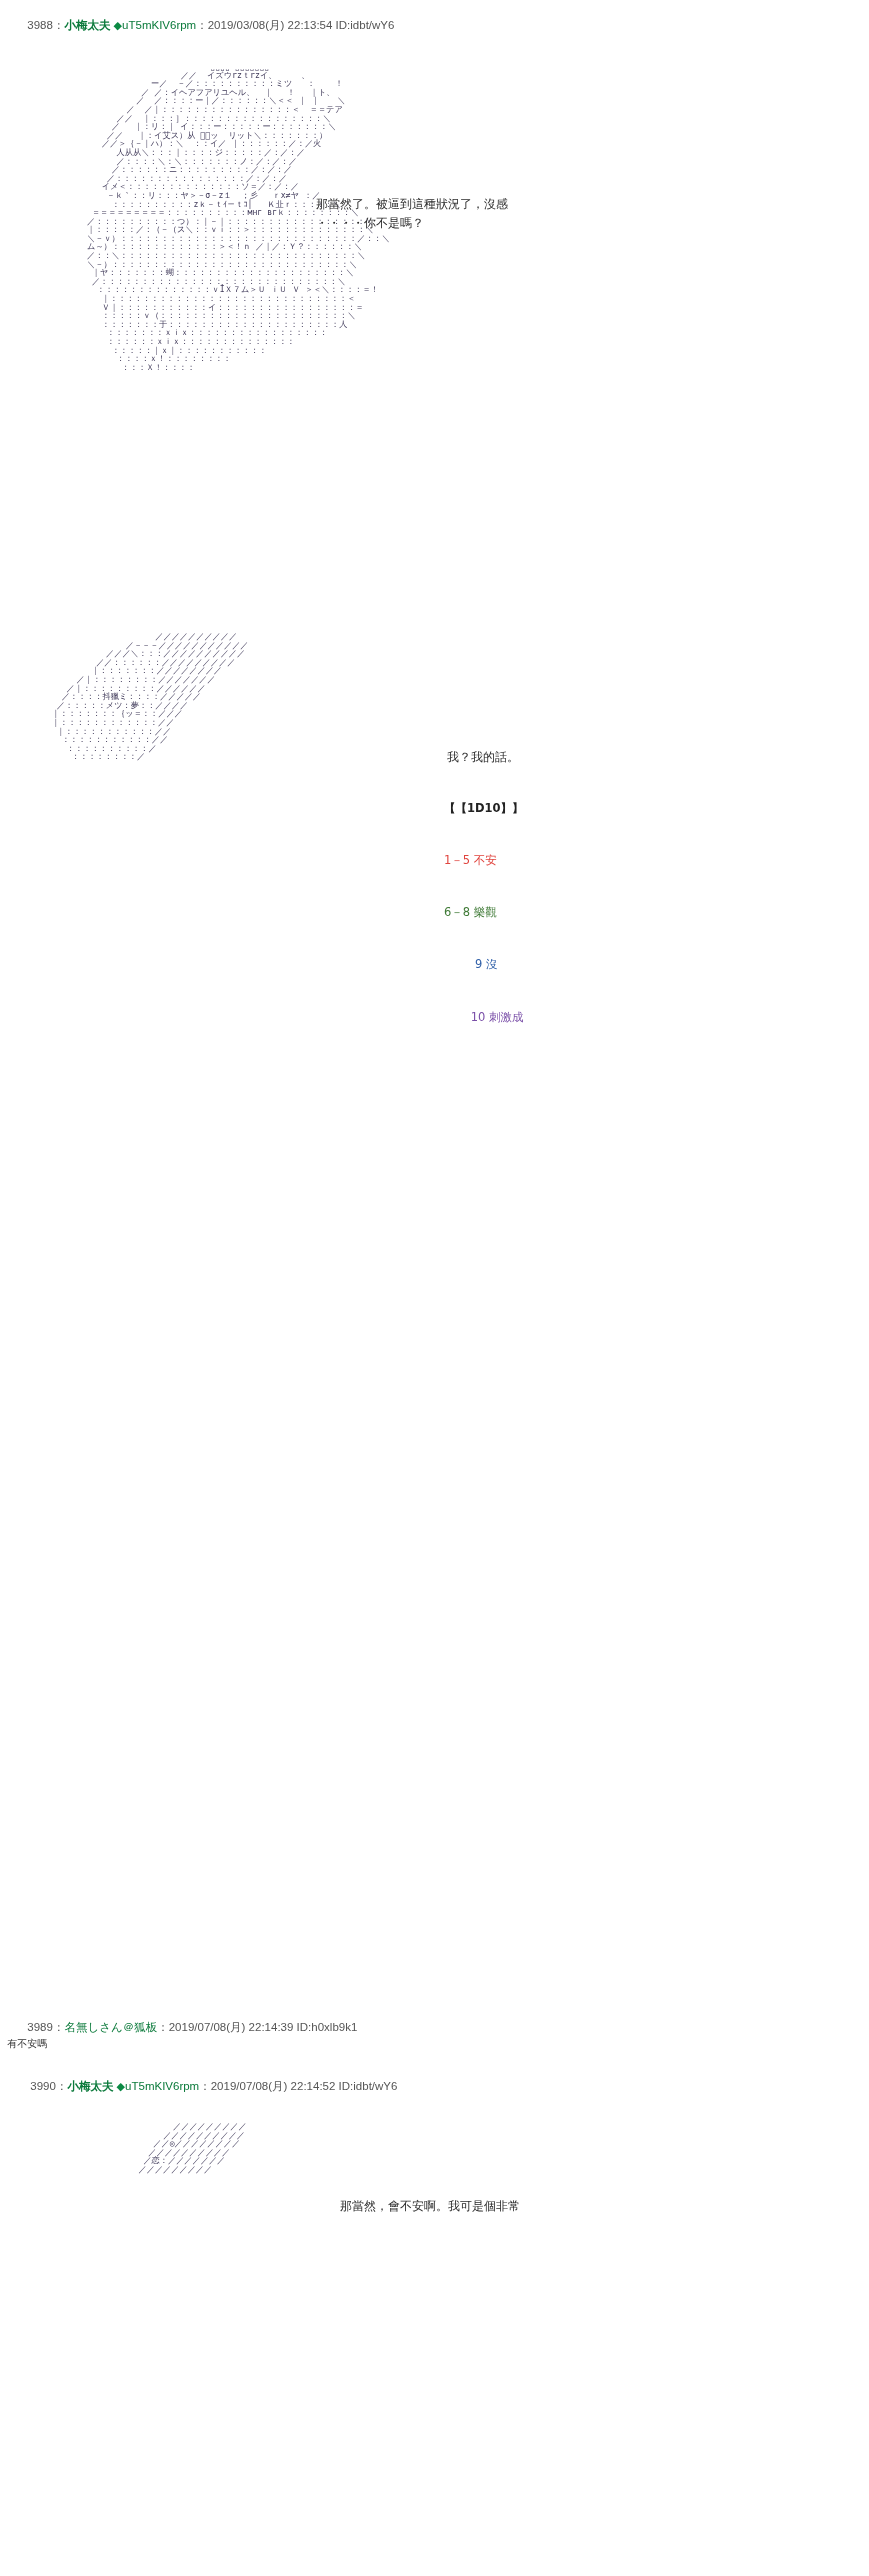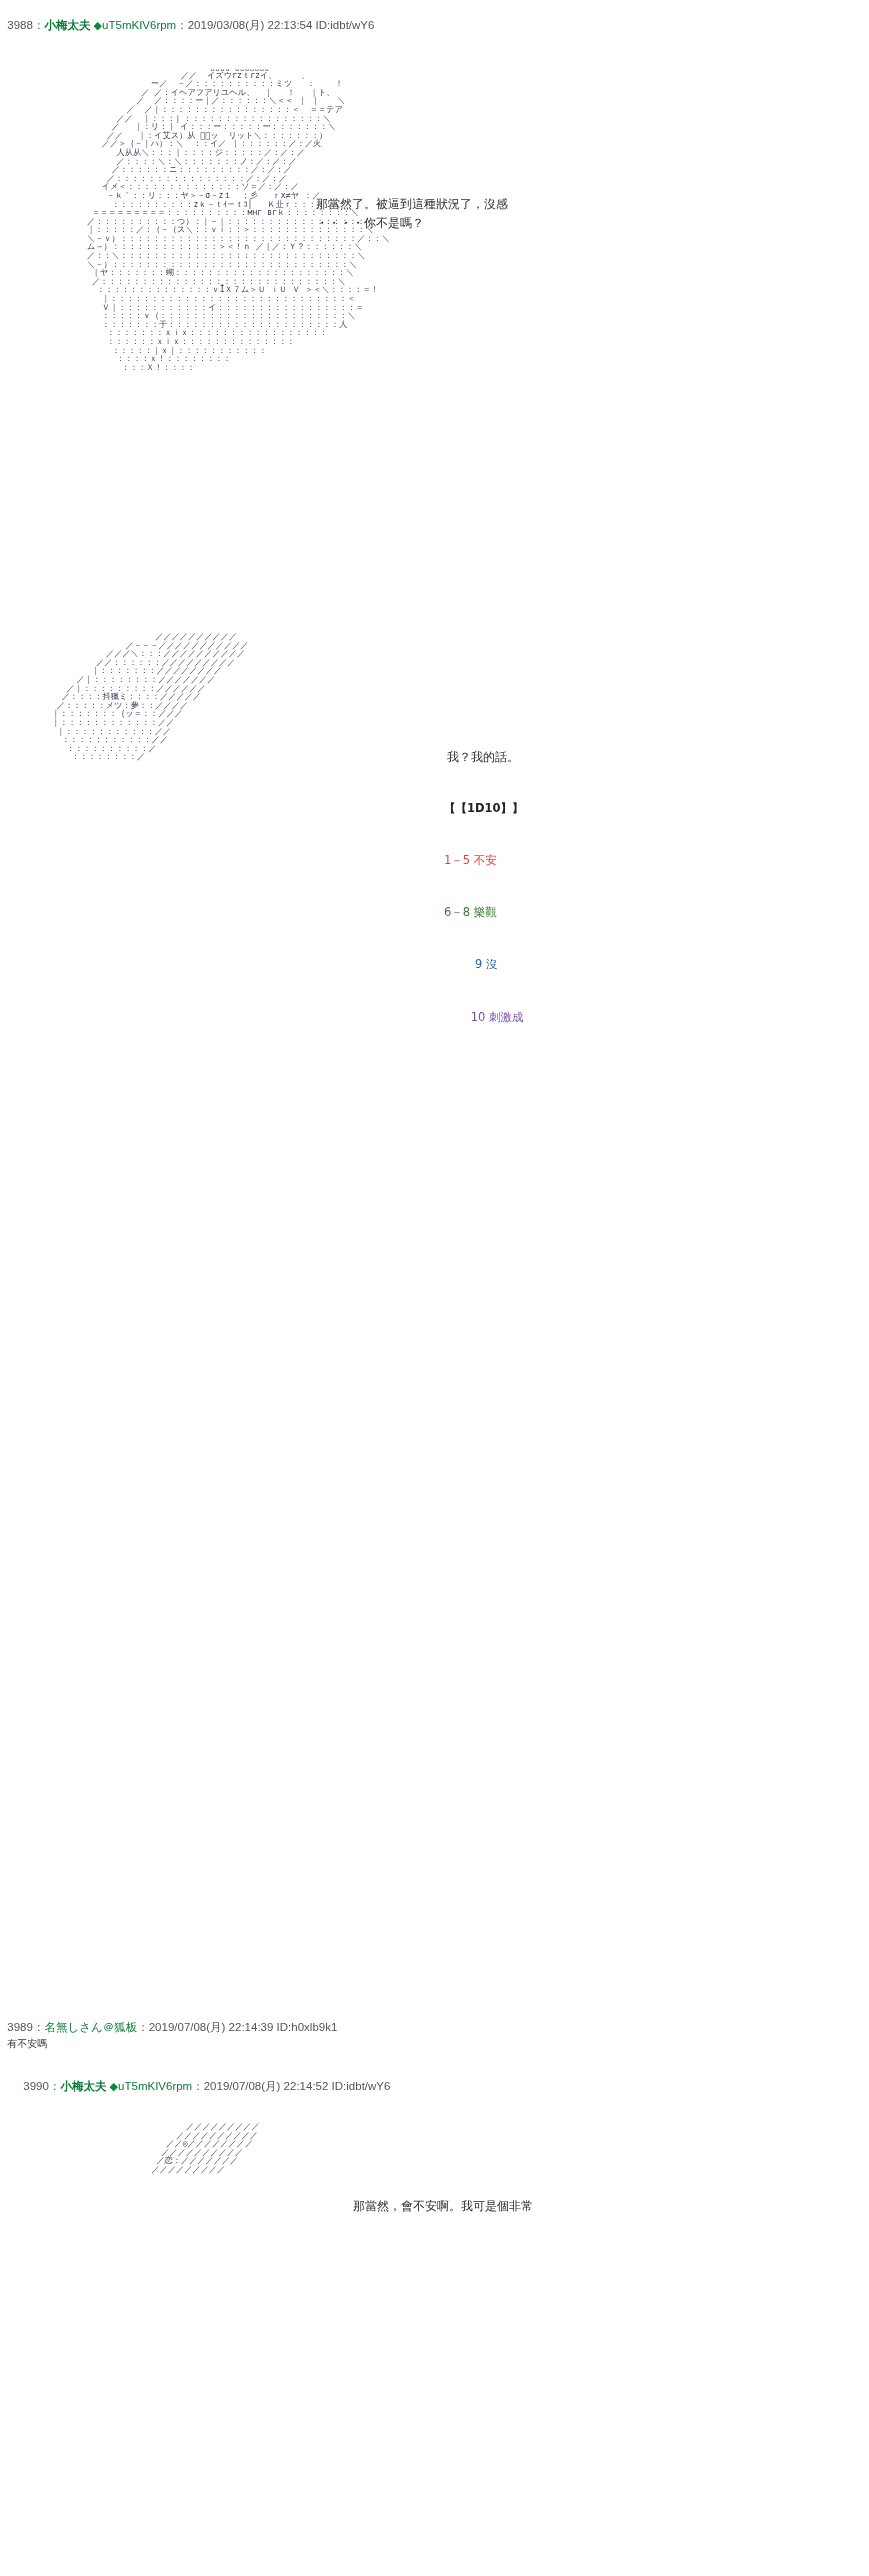--- a/index.html
+++ b/index.html
@@ -13,21 +13,21 @@
   .page{position:relative;width:870px;min-height:2576px;overflow:hidden;}
 
   
   .post-header{
     font-size:11.5px;
     line-height:16.5px;
     white-space:nowrap;
     padding-left:7.3px;
     color:#444;
   }
-  .post-no{color:#555;}
+  .post-no{color:#555;margin-left:20px;}
   .sep{color:#555;}
   .post-name{color:#0b7a3b;font-weight:bold;}
   .trip{color:#0b7a3b;}
   .trip-diamond{color:#0b8a44;font-size:11px;}
   .post-date{color:#555;}
   .post-id{color:#555;}
 
   .post-body-text{
     font-size:10px;
     line-height:16.5px;
@@ -159,21 +159,21 @@
   </div>
 
   <div class="block" style="left:0;top:2019px;width:782px;">
     <div class="post-header">
       <span class="post-no">3989</span><span class="sep">：</span><span class="post-name" style="color:#0b7a3b;font-weight:normal;">名無しさん＠狐板</span><span class="sep">：</span><span class="post-date">2019/07/08(月) 22:14:39</span>
       <span class="post-id">ID:h0xlb9k1</span>
     </div>
     <div class="post-body-text">有不安嗎</div>
   </div>
 
-  <div class="block" style="left:16px;top:2078px;width:710px;">
+  <div class="block" style="left:3px;top:2078px;width:710px;">
     <div class="post-header">
       <span class="post-no">3990</span><span class="sep">：</span><span class="post-name">小梅太夫</span>
       <span class="trip-diamond">◆</span><span class="trip">uT5mKIV6rpm</span><span class="sep">：</span><span class="post-date">2019/07/08(月) 22:14:52</span>
       <span class="post-id">ID:idbt/wY6</span>
     </div>
 
     <div class="aa-wrap" style="margin-top:27.5px;">
       <pre class="aa" style="margin:0;padding-left:101px;color:#3e3858;">              ／／／／／／／／／
             ／／／／／／／／／／
           ／／◎／／／／／／／／

